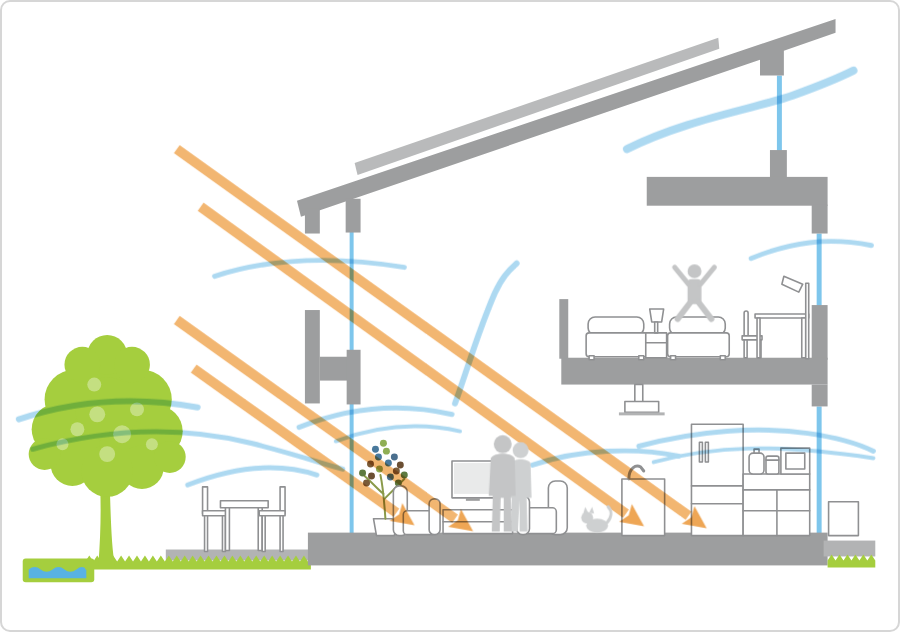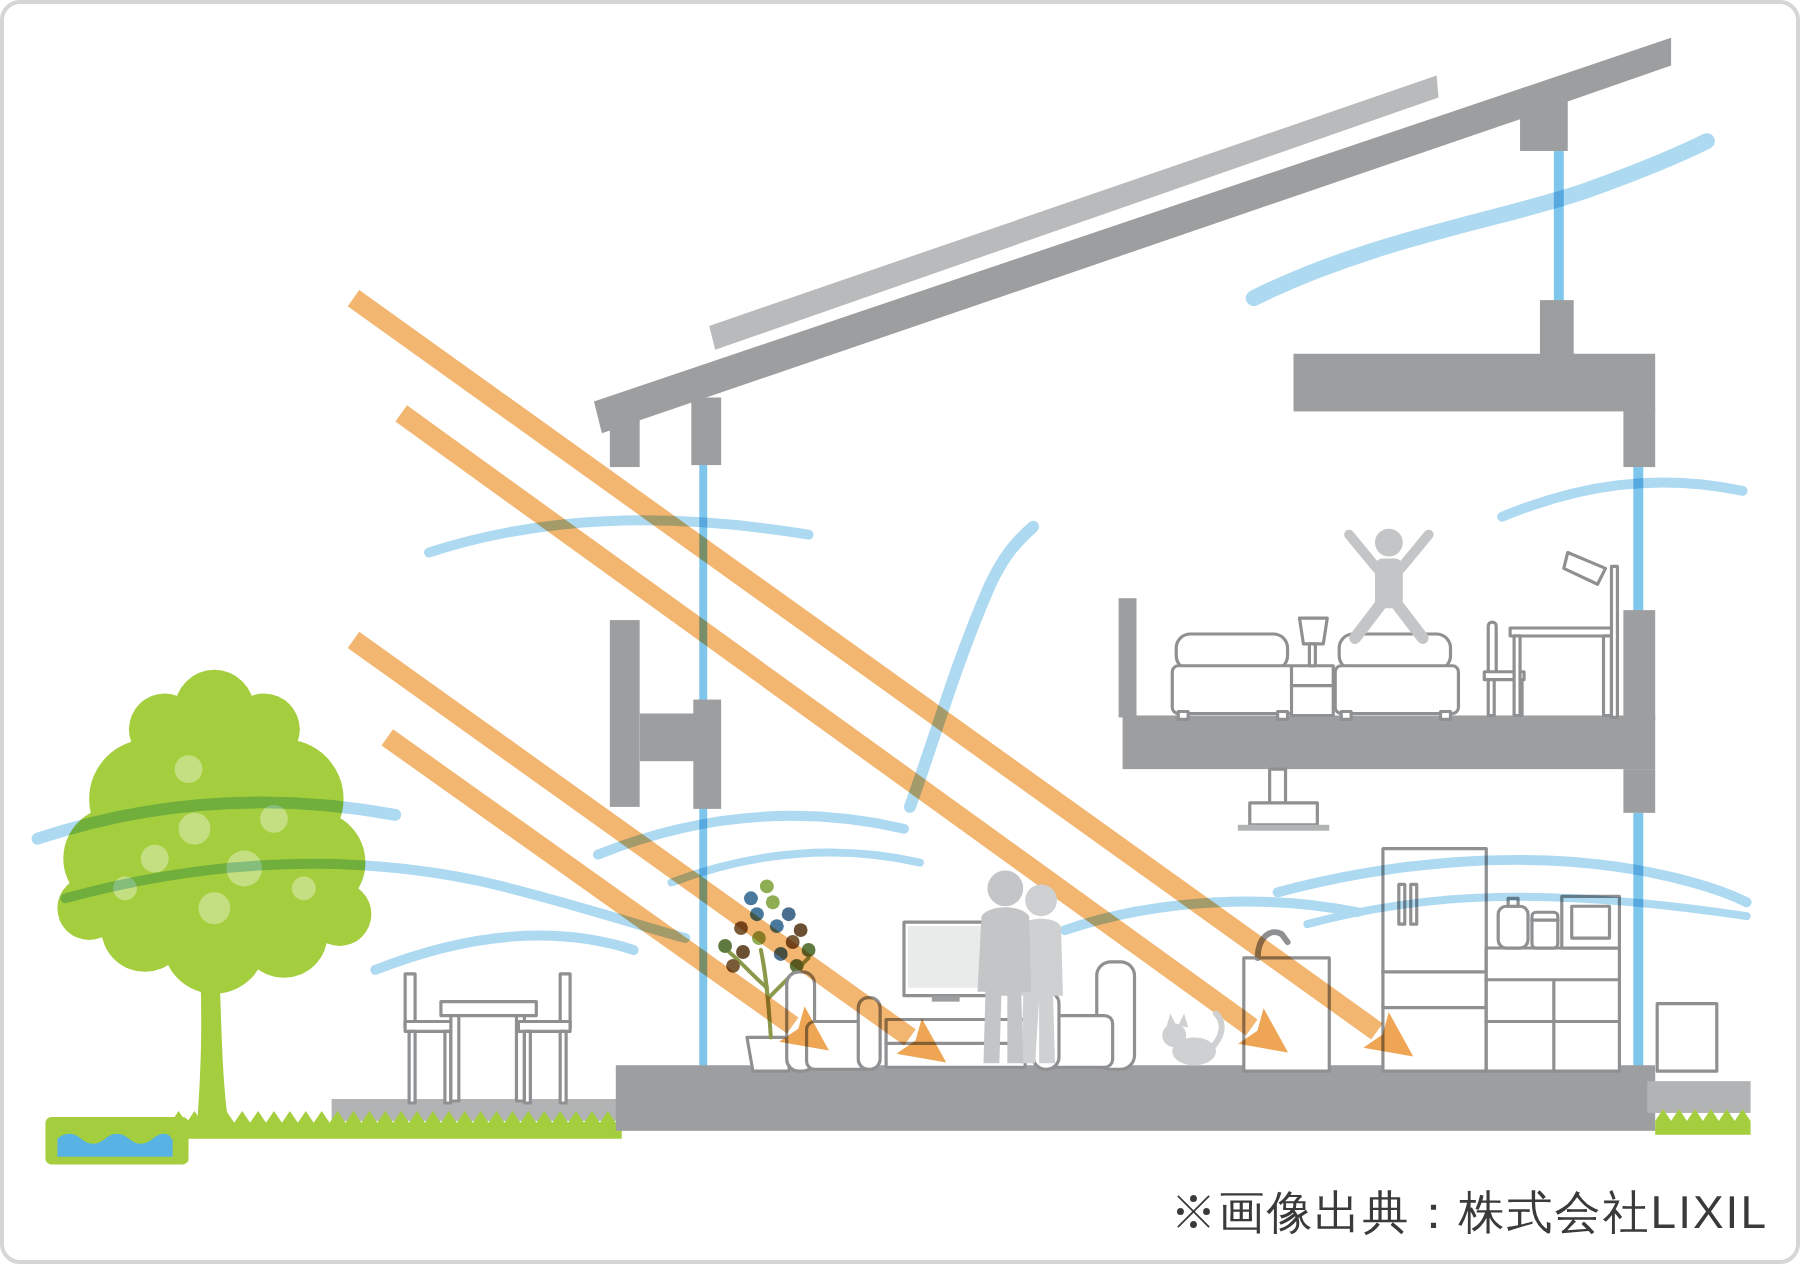--- a/index.html
+++ b/index.html
@@ -304,14 +304,13 @@
     <g>
       <ellipse class="sil2" cx="598" cy="527" rx="11" ry="7"></ellipse>
       <circle class="sil2" cx="588" cy="519" r="6"></circle>
       <polygon class="sil2" points="584,515 586,508 589,514"></polygon>
       <polygon class="sil2" points="590,514 593,508 595,515"></polygon>
       <path class="silstroke" style="stroke:var(--silhouette-light,#ced0d1);stroke-width:3" d="M608,524 C613,518 613,512 609,508"></path>
     </g>
   </g>
 </svg>
 
-<div class="caption">※画像出典：株式会社LIXIL</div>
 </div>
 
 </body></html>

